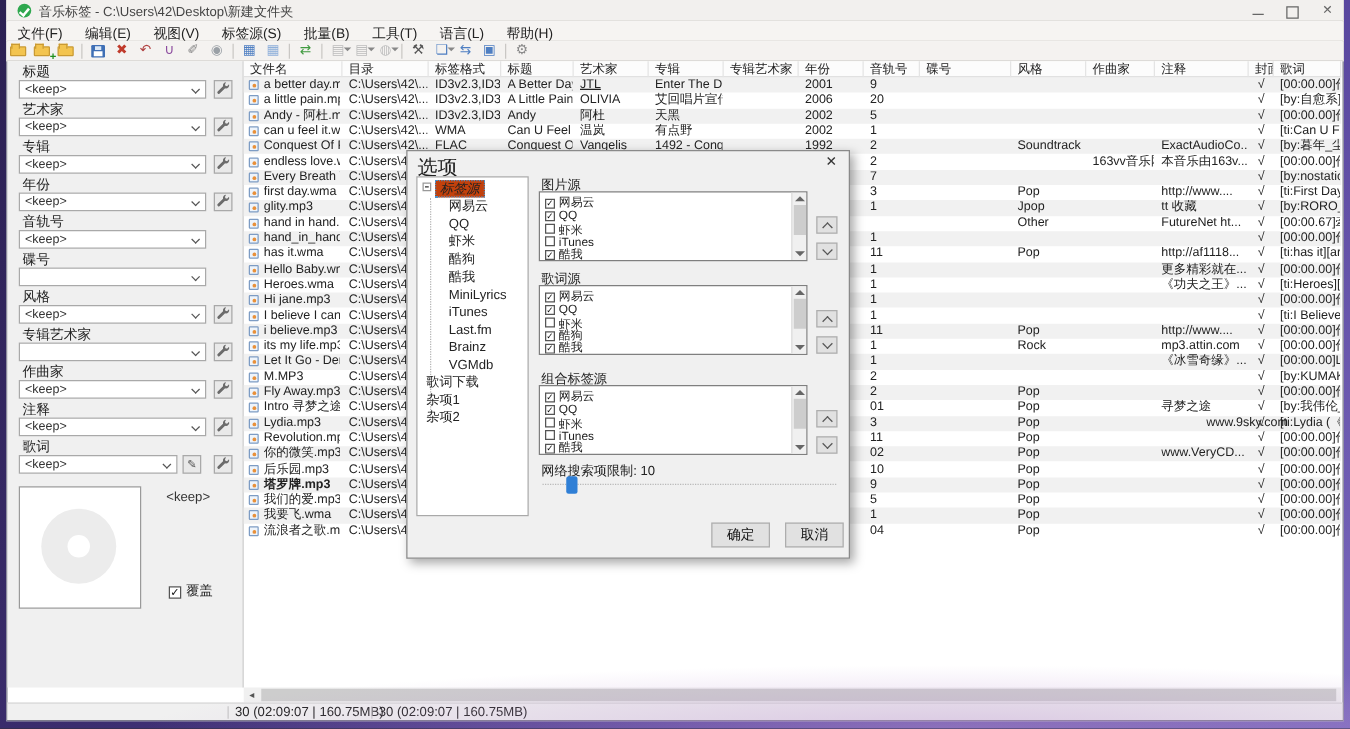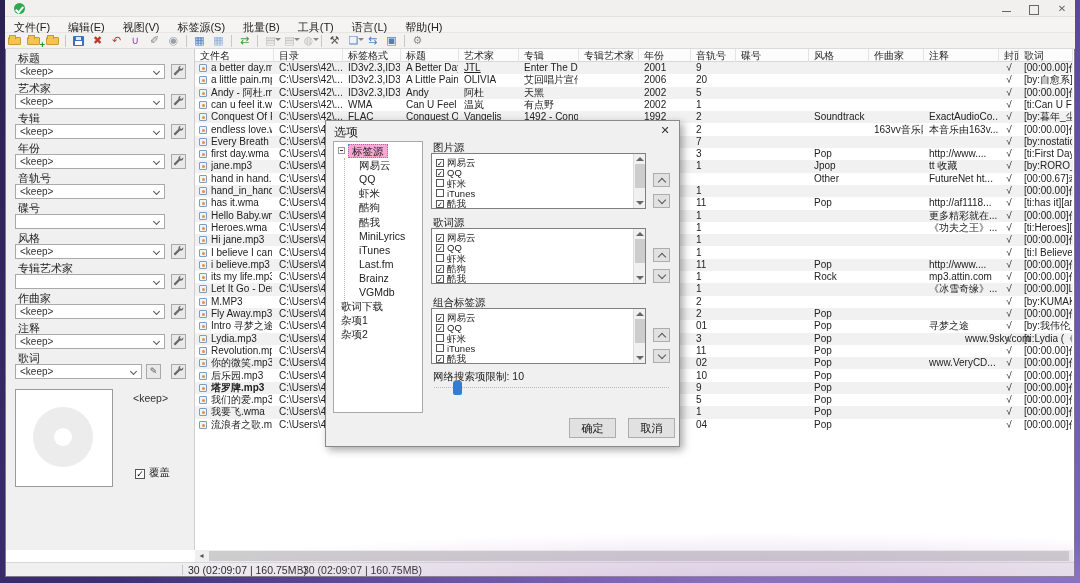--- a/index.html
+++ b/index.html
@@ -46,26 +46,26 @@
   .tcell{position:absolute;top:0;height:12.3px;font-size:10px;color:#222;line-height:12.3px;overflow:hidden;white-space:nowrap;}
   .fileicon{position:absolute;left:4px;top:2px;width:8px;height:8px;background:#eef4fb;border:1px solid #7d9cc4;border-radius:1px;}
   .fileicon::after{content:"";position:absolute;left:2px;top:2px;width:3px;height:3px;border-radius:50%;background:#e8903a;}
   .hscroll{position:absolute;left:195px;top:550px;width:878px;height:12px;background:#f0f0f0;}
   .harrow{position:absolute;top:0;width:13px;height:12px;font-size:8px;color:#555;text-align:center;line-height:12px;}
   .hthumb{position:absolute;top:1px;height:10px;background:#cdcdcd;}
   .statusbar{position:absolute;left:6px;top:562px;width:1068px;height:14px;background:#f0f0f0;border-top:1px solid #d7d7d7;}
   .stext{position:absolute;top:1px;font-size:10.5px;color:#222;white-space:nowrap;}
   .ssep{position:absolute;top:2px;width:1px;height:10px;background:#c7c7c7;}
   .dialog{position:absolute;left:325px;top:120px;width:355px;height:327px;background:#f0f0f0;border:1px solid #8a8a8a;box-shadow:3px 3px 8px rgba(0,0,0,.35);}
-  .dtitle{position:absolute;left:8px;top:3px;font-size:12px;color:#222;}
+  .dtitle{position:absolute;left:8px;top:3px;font-size:16px;color:#222;}
   .dclose{position:absolute;right:6px;top:2px;width:16px;height:14px;text-align:center;font-size:11px;color:#333;line-height:14px;}
   .treepanel{position:absolute;left:7px;top:20px;width:90px;height:272px;background:#fff;border:1px solid #a9a9a9;overflow:hidden;}
   .titem{position:absolute;left:0;width:100%;height:14px;font-size:10.5px;color:#222;line-height:14px;white-space:nowrap;}
   .titem .lbl{padding:0 3px;}
-  .titem.sel .lbl{background:#f9a8d4;border:1px dotted #4d90c8;}
+  .titem.sel .lbl{background:#c2410c;border:1px dotted #4d90c8;font-style:italic;}
   .expander{display:inline-block;width:7px;height:7px;border:1px solid #999;background:#fff;position:relative;vertical-align:1px;margin-right:3px;}
   .expander::after{content:"";position:absolute;left:1px;top:2px;width:3px;height:1px;background:#333;}
   .treeline{position:absolute;border-left:1px dotted #b5b5b5;width:1px;}
   .gplabel{position:absolute;font-size:10.5px;color:#222;}
   .listbox{position:absolute;left:105px;width:215px;background:#fff;border:1px solid #7f7f7f;overflow:hidden;}
   .litem{position:absolute;left:4px;height:10px;font-size:9.5px;color:#222;line-height:10px;white-space:nowrap;}
   .litem .cb{width:8px;height:8px;font-size:7px;line-height:7px;margin-right:3px;vertical-align:0;}
   .lbscroll{position:absolute;right:0;top:0;width:12px;height:100%;background:#f0f0f0;border-left:1px solid #dcdcdc;}
   .lbarrow{position:absolute;left:2px;width:0;height:0;border-left:4px solid transparent;border-right:4px solid transparent;}
   .lbthumb{position:absolute;left:1px;width:10px;background:#cdcdcd;}
@@ -81,20 +81,21 @@
   .wmtext{font-size:24px;letter-spacing:2px;margin-left:4px;}
 </style>
 </head>
 <body>
 
 <div class="stage">
   <div class="window"></div>
 
   <div class="titlebar">
     <span class="appicon"></span>
+    <span class="wtitle">音乐标签 - C:\Users\42\Desktop\新建文件夹</span>
     <span class="winbtn wb-min" style="left:993px"></span>
     <span class="winbtn wb-max" style="left:1020px"></span>
     <span class="winbtn" style="left:1048px">✕</span>
   </div>
 
   <div class="menubar" id="menubar"><div class="mitem" style="display: inline-block;">文件(F)</div><div class="mitem" style="display: inline-block;">编辑(E)</div><div class="mitem" style="display: inline-block;">视图(V)</div><div class="mitem" style="display: inline-block;">标签源(S)</div><div class="mitem" style="display: inline-block;">批量(B)</div><div class="mitem" style="display: inline-block;">工具(T)</div><div class="mitem" style="display: inline-block;">语言(L)</div><div class="mitem" style="display: inline-block;">帮助(H)</div></div>
   <div class="toolbar" id="toolbar"><div class="tbtn"><div class="ic-folder"></div></div><div class="tbtn"><div class="ic-folder"></div><div class="overlayplus">+</div></div><div class="tbtn"><div class="ic-folder"></div></div><div class="tsep"></div><div class="tbtn"><div class="ic-floppy"></div></div><div class="tbtn" style="color: rgb(192, 58, 43);">✖</div><div class="tbtn" style="color: rgb(176, 64, 64);">↶</div><div class="tbtn" style="color: rgb(139, 74, 158);">∪</div><div class="tbtn" style="color: rgb(138, 138, 138);">✐</div><div class="tbtn" style="color: rgb(154, 160, 166);">◉</div><div class="tsep"></div><div class="tbtn" style="color: rgb(79, 127, 194);">▦</div><div class="tbtn" style="color: rgb(143, 176, 218);">▦</div><div class="tsep"></div><div class="tbtn" style="color: rgb(63, 154, 63);">⇄</div><div class="tsep"></div><div class="tbtn" style="color: rgb(189, 189, 189);">▤<div class="ddarrow"></div></div><div class="tbtn" style="color: rgb(189, 189, 189);">▤<div class="ddarrow"></div></div><div class="tbtn" style="color: rgb(189, 189, 189);">◍<div class="ddarrow"></div></div><div class="tsep"></div><div class="tbtn" style="color: rgb(85, 85, 85);">⚒</div><div class="tbtn" style="color: rgb(79, 127, 194);">❏<div class="ddarrow"></div></div><div class="tbtn" style="color: rgb(79, 127, 194);">⇆</div><div class="tbtn" style="color: rgb(79, 127, 194);">▣</div><div class="tsep"></div><div class="tbtn" style="color: rgb(138, 138, 138);">⚙</div></div>
 
   <div class="sidebar"></div>
   <div id="sidebarFields">
@@ -270,21 +271,21 @@
         <div class="tcell" style="left: 16px; width: 61px;">first day.wma</div>
         <div class="tcell" style="left: 84px; width: 63px;">C:\Users\42\...</div>
         <div class="tcell" style="left: 501px; width: 39px;">3</div>
         <div class="tcell" style="left: 619px; width: 54px;">Pop</div>
         <div class="tcell" style="left: 734px; width: 69px;">http://www....</div>
         <div class="tcell" style="left: 804px; width: 20px; text-align: center;">√</div>
         <div class="tcell" style="left: 829px; width: 48px;">[ti:First Day][</div>
       </div>
       <div class="trow alt" style="top: 160.4px;">
         <div class="fileicon" style="left: 4px;"></div>
-        <div class="tcell" style="left: 16px; width: 61px;">jane.mp3</div>
+        <div class="tcell" style="left: 16px; width: 61px;">glity.mp3</div>
         <div class="tcell" style="left: 84px; width: 63px;">C:\Users\42\...</div>
         <div class="tcell" style="left: 501px; width: 39px;">1</div>
         <div class="tcell" style="left: 619px; width: 54px;">Jpop</div>
         <div class="tcell" style="left: 734px; width: 69px;">tt 收藏</div>
         <div class="tcell" style="left: 804px; width: 20px; text-align: center;">√</div>
         <div class="tcell" style="left: 829px; width: 48px;">[by:RORO_M.</div>
       </div>
       <div class="trow" style="top: 172.7px;">
         <div class="fileicon" style="left: 4px;"></div>
         <div class="tcell" style="left: 16px; width: 61px;">hand in hand.mp3</div>

